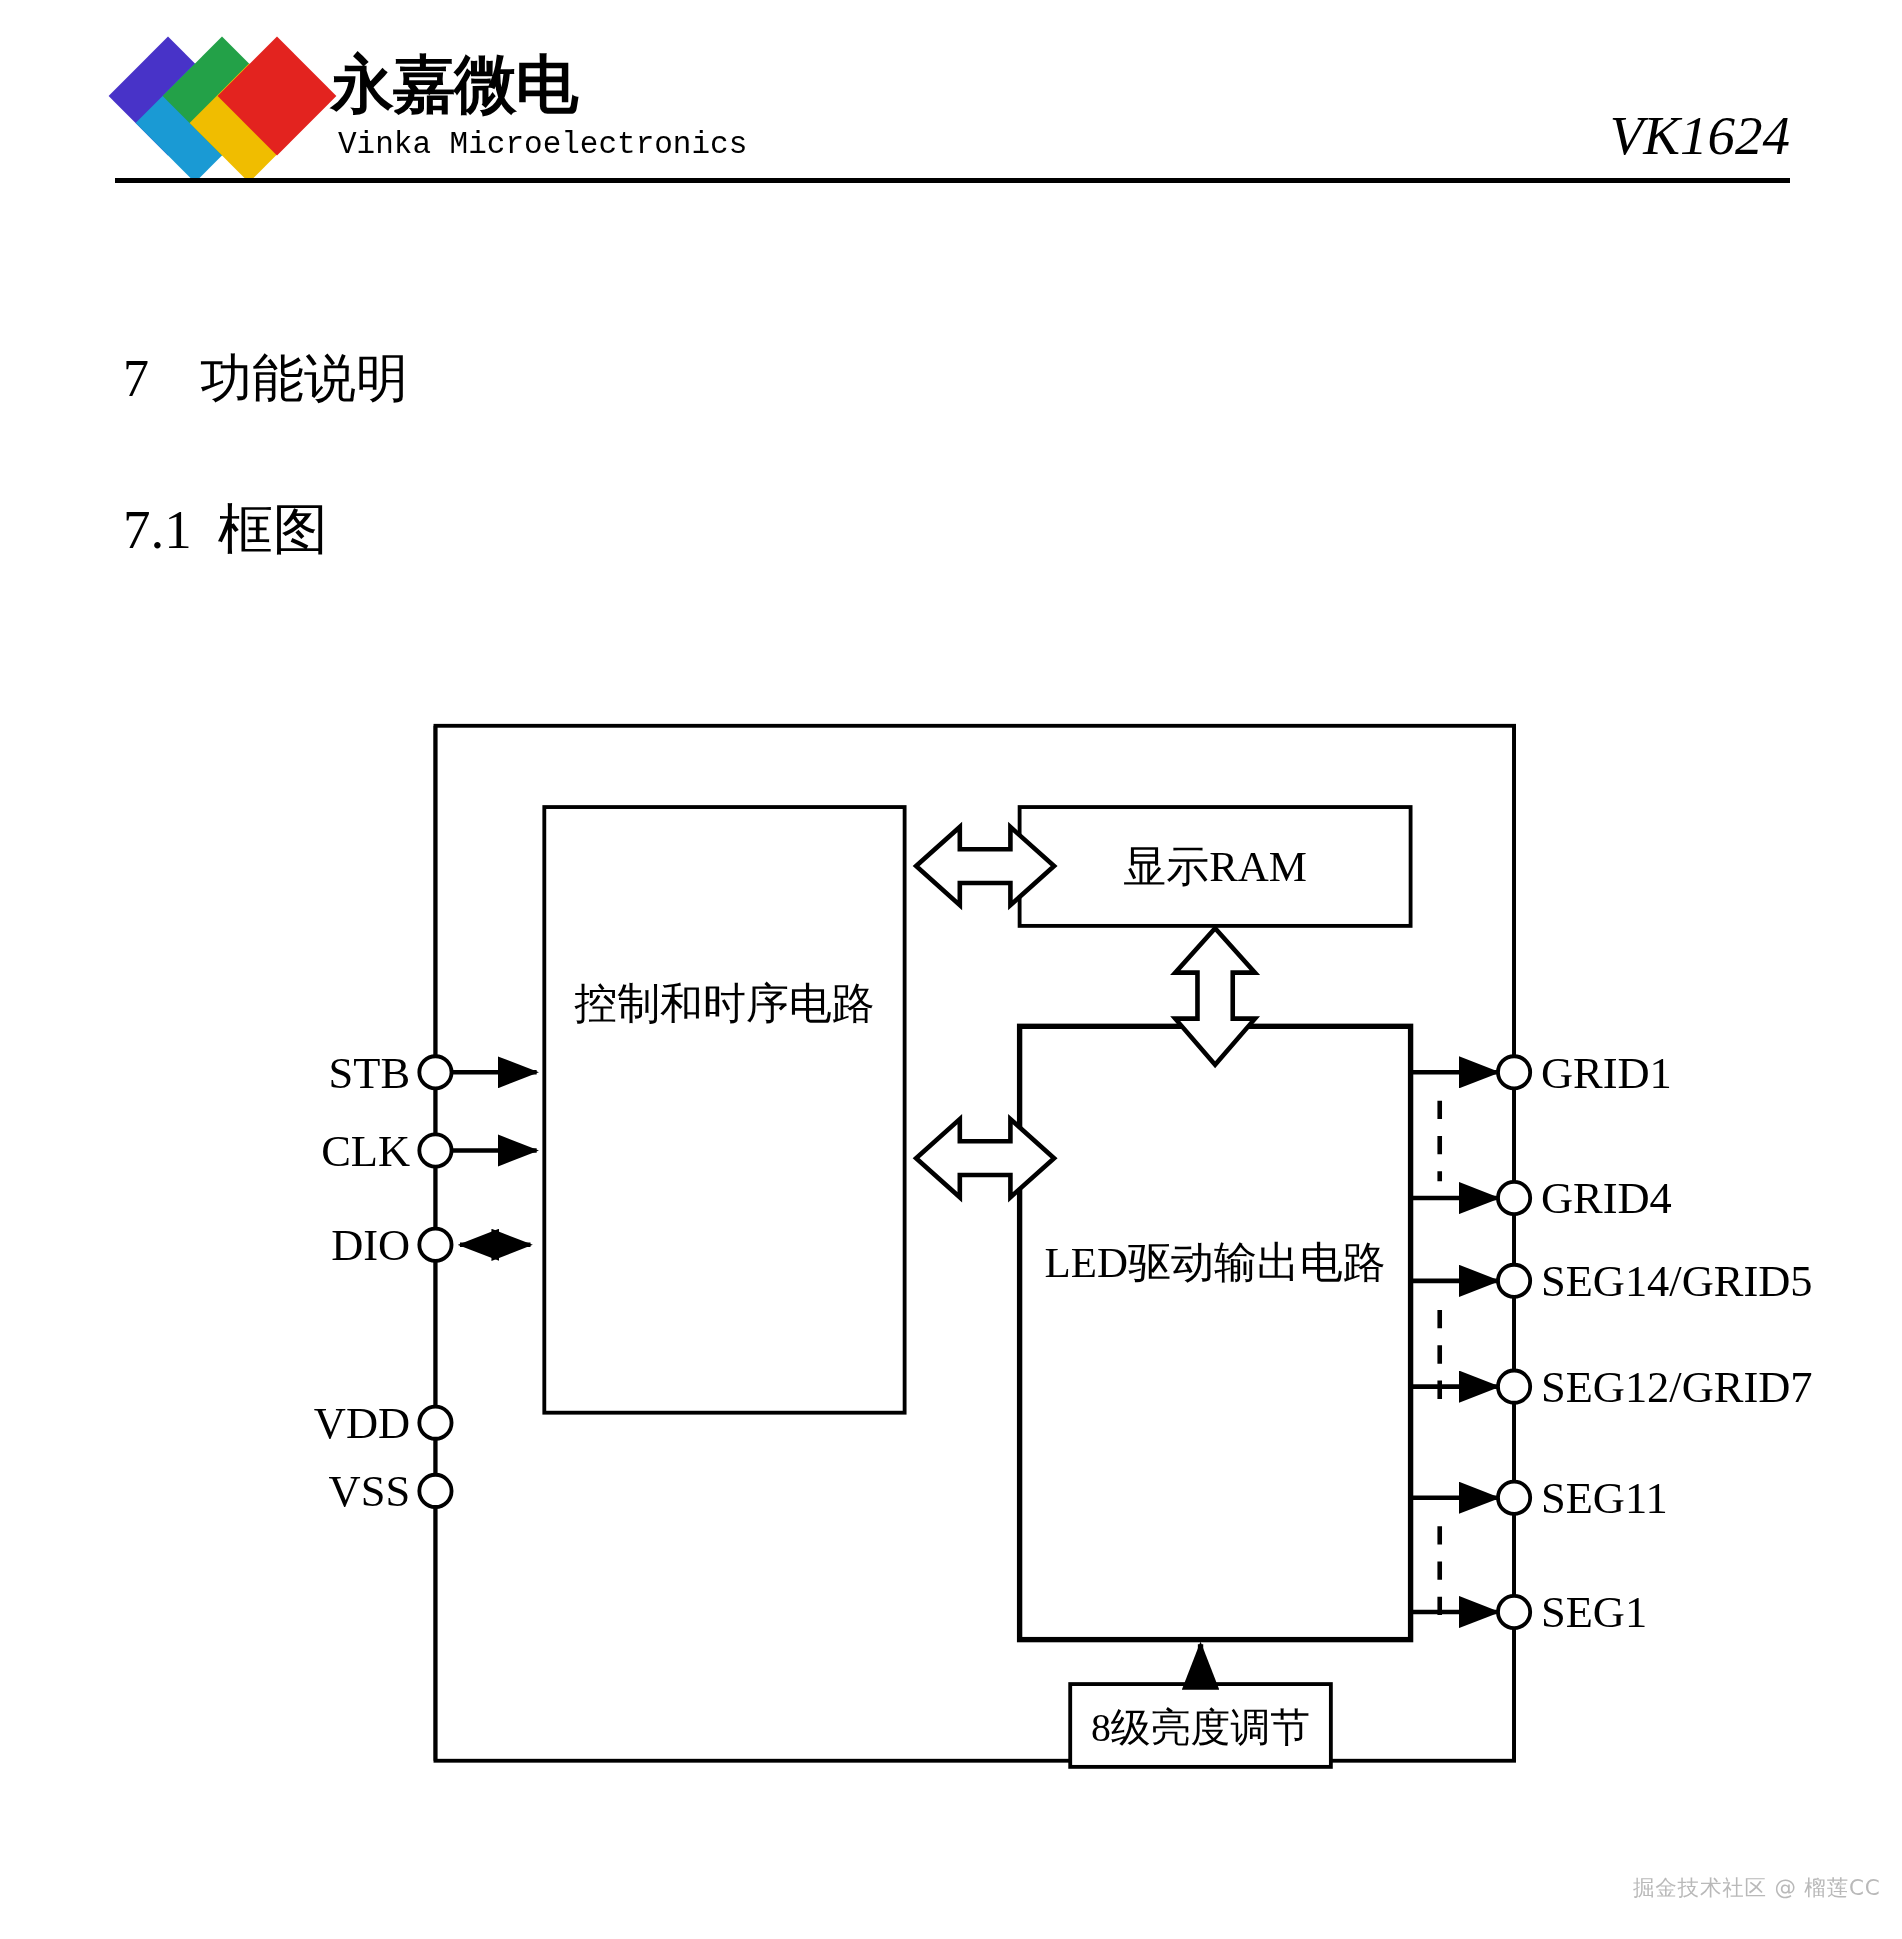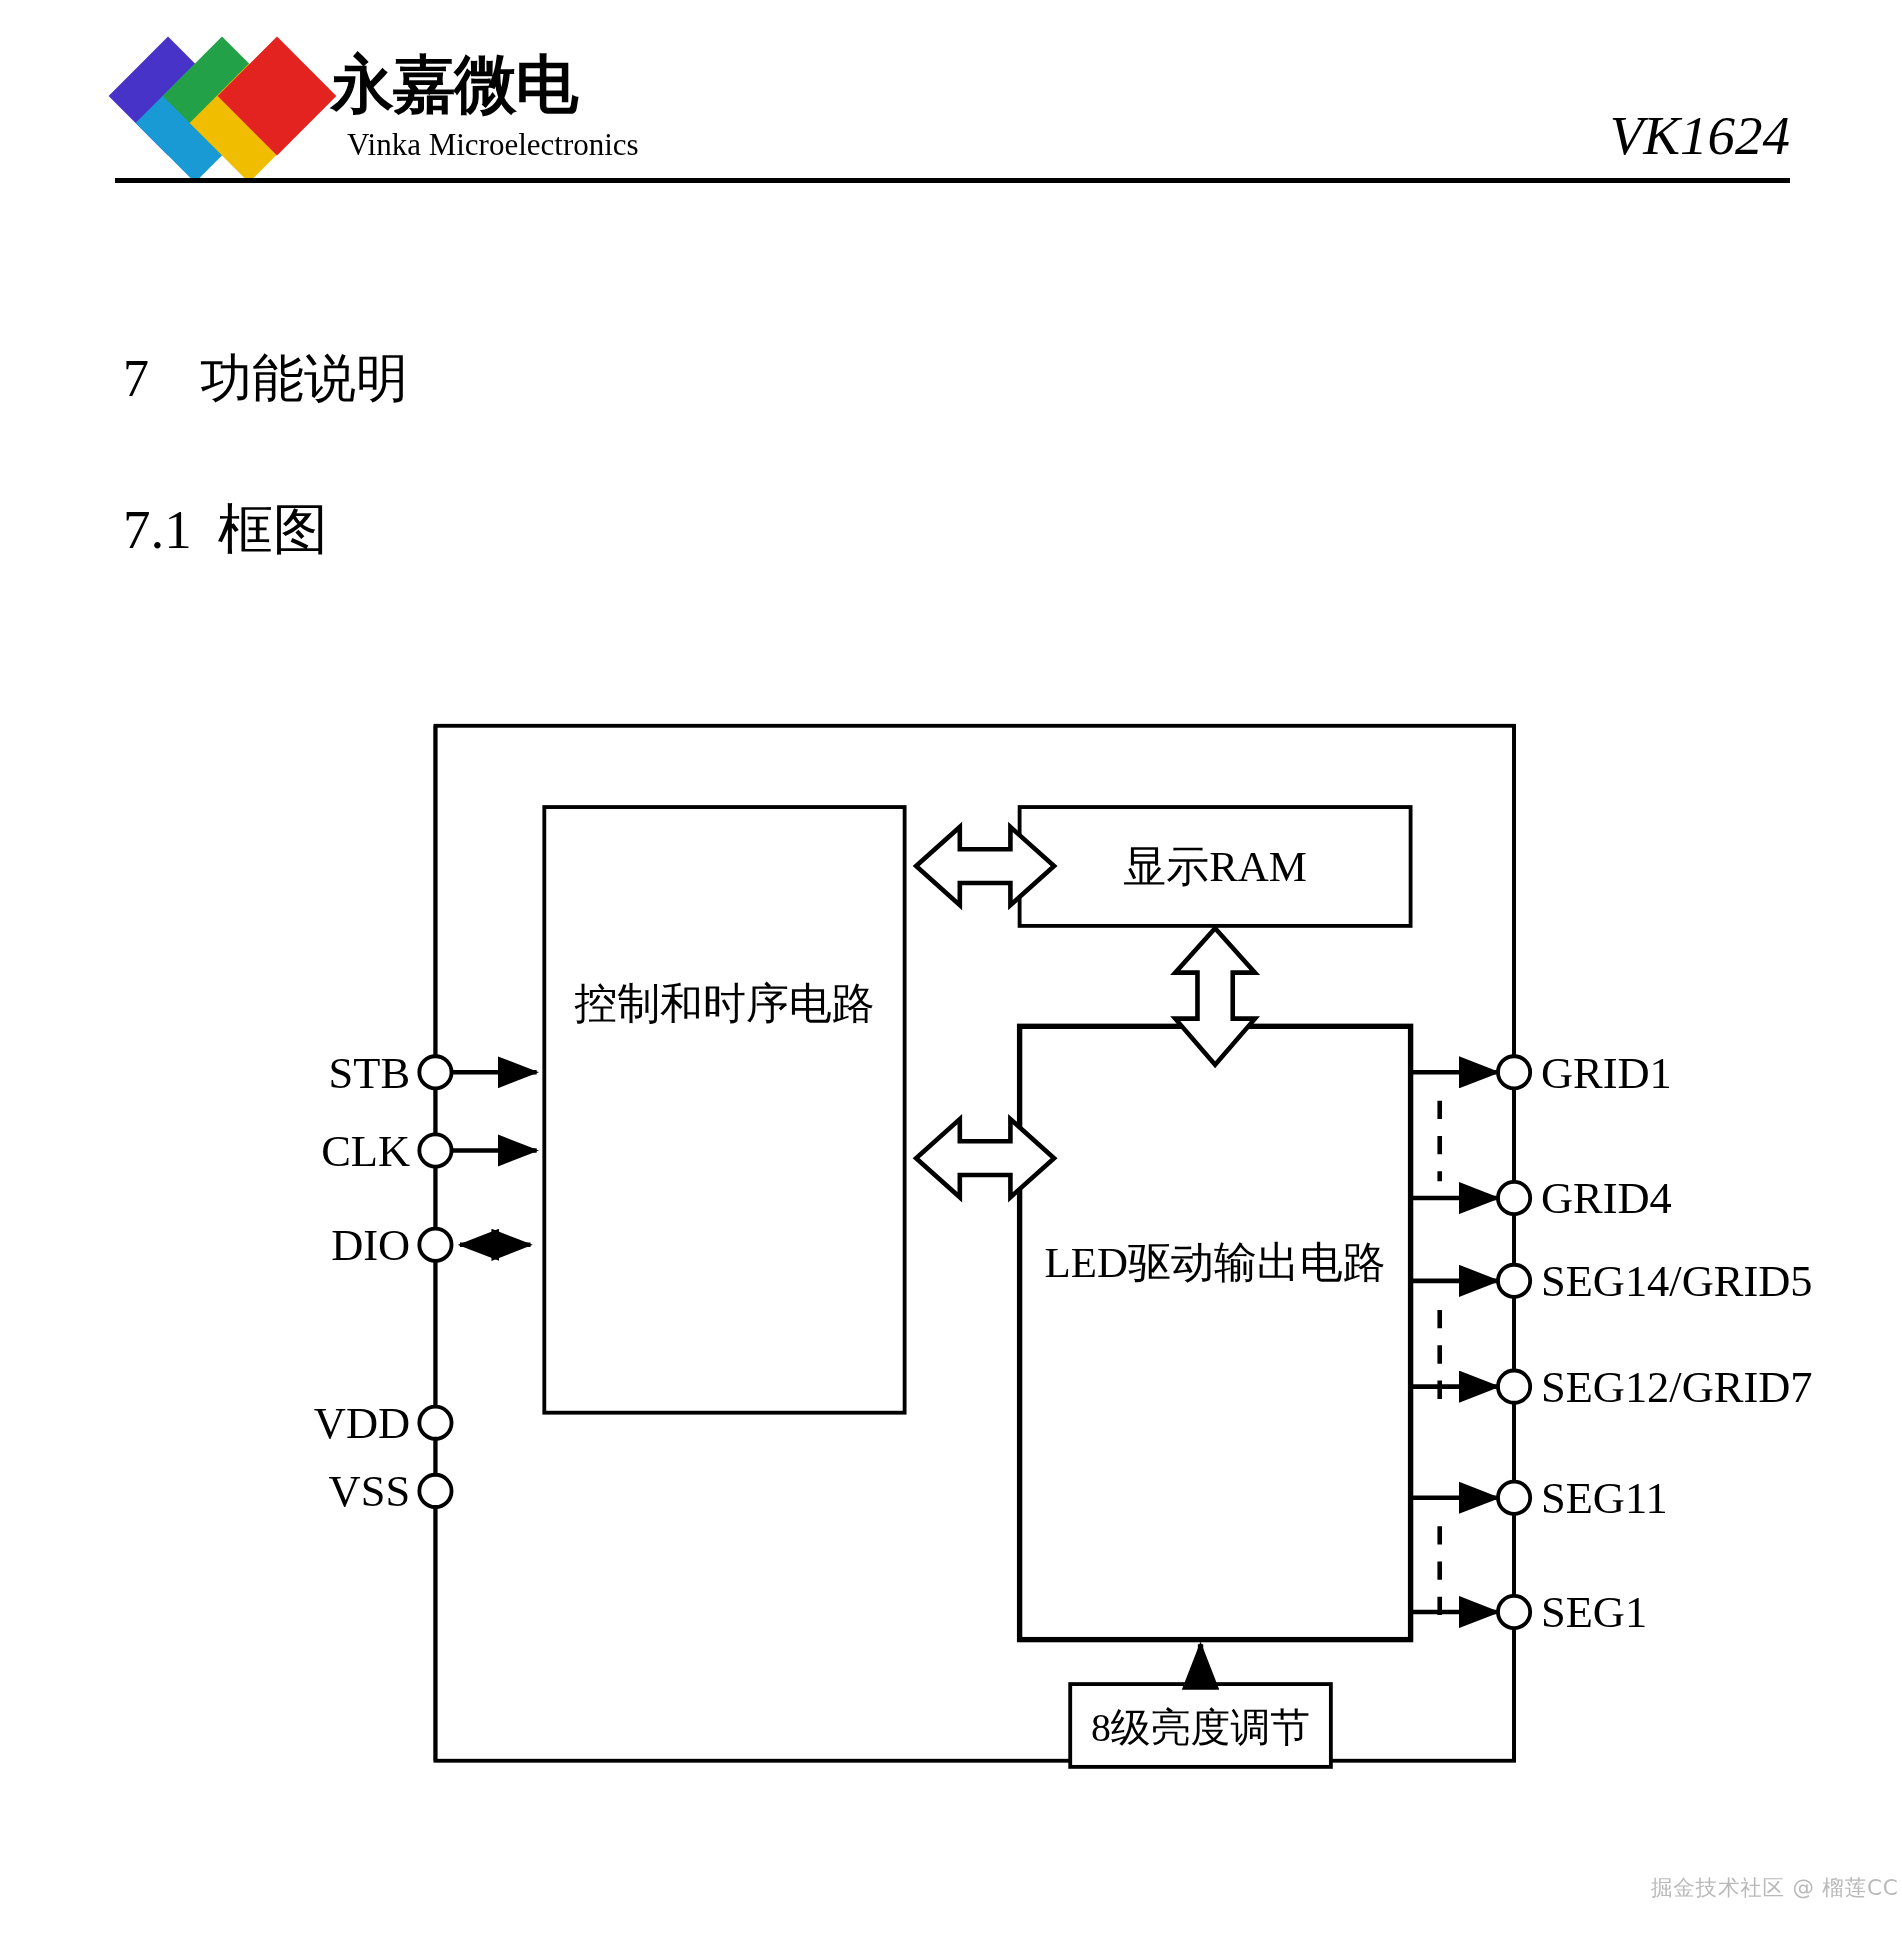--- a/index.html
+++ b/index.html
@@ -43,23 +43,23 @@
     top: 21.5px;
     font-family: "DejaVu Sans", sans-serif;
     font-weight: bold;
     font-size: 63px;
     letter-spacing: -1.5px;
     line-height: 1;
     white-space: nowrap;
   }
   #logo-english {
     position: absolute;
-    left: 232px;
+    left: 223px;
     top: 98px;
-    font-family: Liberation Serif, serif;
+    font-family: Liberation Mono, monospace;
     font-size: 31px;
     line-height: 1;
     white-space: nowrap;
   }
   #part-number {
     position: absolute;
     right: 0px;
     top: 77px;
     font-family: "Liberation Serif", serif;
     font-style: italic;
@@ -115,21 +115,20 @@
   
   #watermark {
     position: absolute;
     left: 1633px;
     top: 1873px;
     font-family: "DejaVu Sans", sans-serif;
     font-size: 21.5px;
     color: #b9b9b9;
     white-space: nowrap;
     letter-spacing: 0.8px;
-    margin-left: 18px;
   }
 </style>
 </head>
 <body>
 
 <div id="page-header">
 
   <div id="logo-mark">
     <div class="diamond" style="left:10.7px;  top:7.7px;  background:#4833c8;"></div>
     <div class="diamond" style="left:38px;  top:35px;  background:#1a9ad4;"></div>

